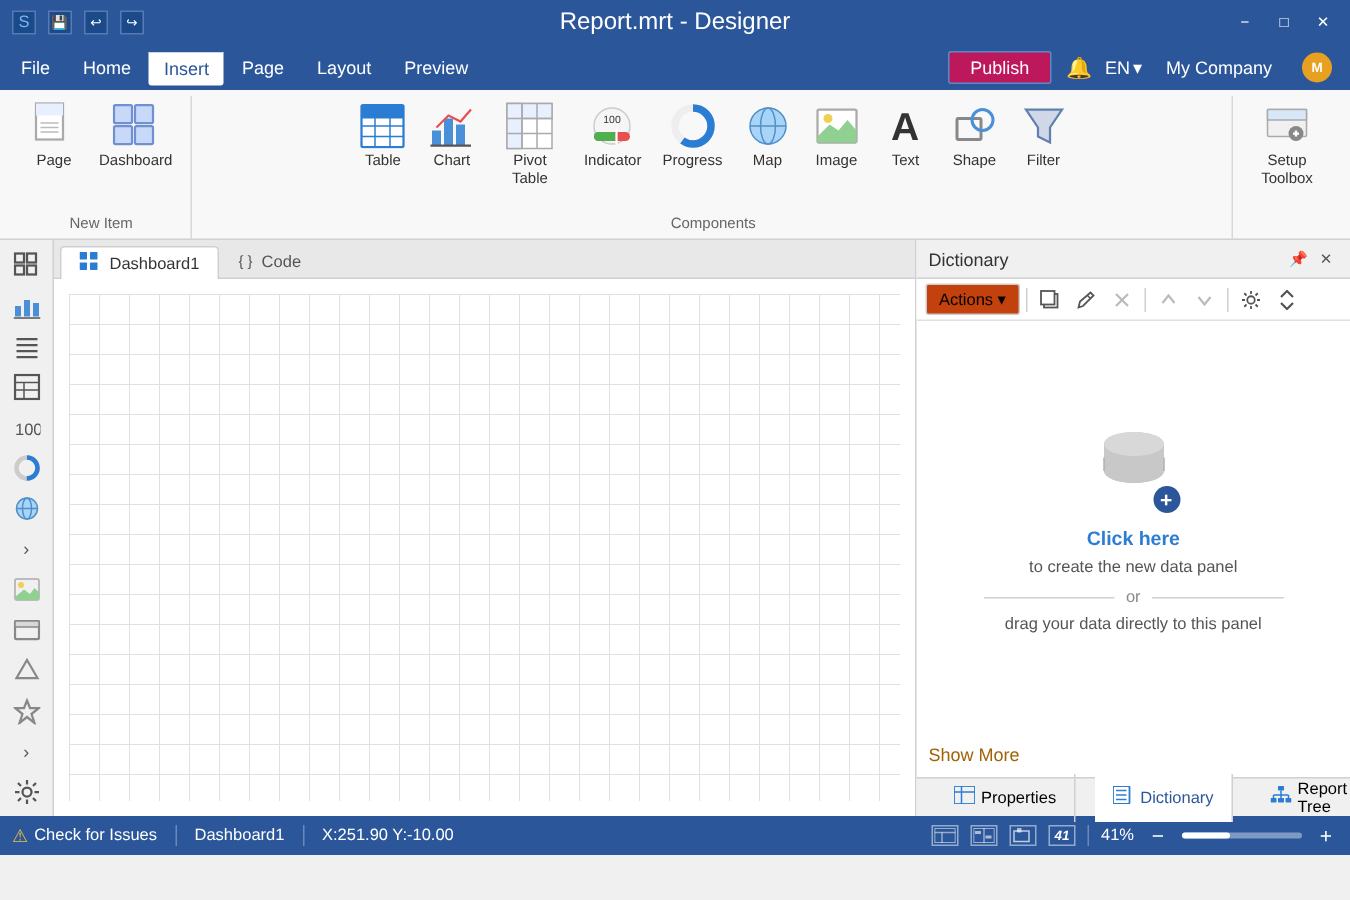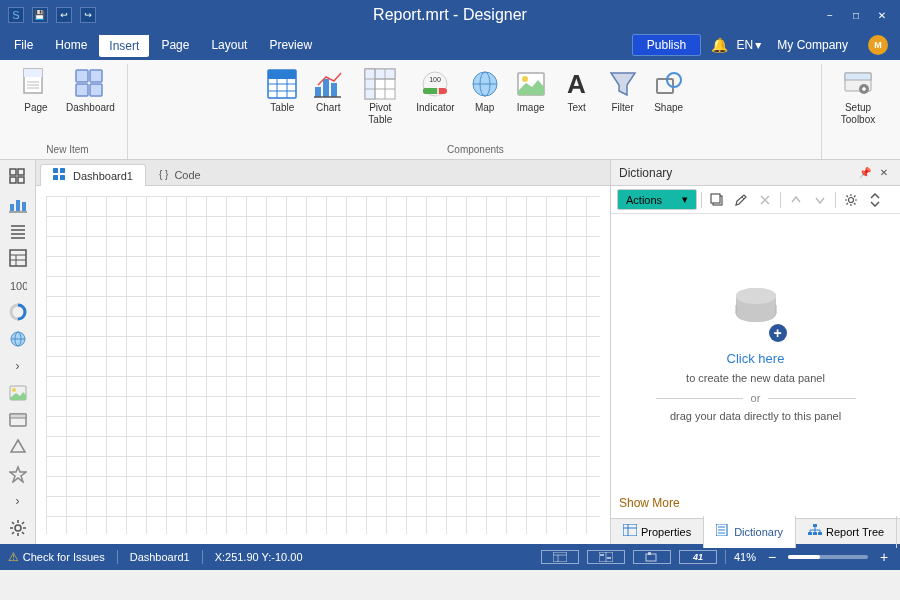--- a/index.html
+++ b/index.html
@@ -10,21 +10,21 @@
     .title-bar-left { display: flex; align-items: center; gap: 8px; }
     .title-bar-center { position: absolute; left: 50%; transform: translateX(-50%); color: white; font-size: 16px; }
     .title-bar-right { display: flex; align-items: center; gap: 6px; margin-left: auto; }
     .title-icon { width: 16px; height: 16px; background: #1a4a8a; border: 1px solid #5a7ab5; display: flex; align-items: center; justify-content: center; font-size: 9px; cursor: pointer; }
     .win-btn { width: 20px; height: 16px; display: flex; align-items: center; justify-content: center; cursor: pointer; color: white; font-size: 10px; }
 
     
     .menu-bar { height: 30px; background: #2b579a; display: flex; align-items: center; padding: 0 4px; gap: 2px; }
     .menu-item { padding: 4px 10px; color: white; cursor: pointer; border-radius: 2px; font-size: 12px; }
     .menu-item.active { background: white; color: #2b579a; }
-    .publish-btn { margin-left: auto; background: #1d4ed8; border: 1px solid #5a8ac7; color: white; padding: 3px 14px; cursor: pointer; border-radius: 2px; font-size: 12px; }
+    .publish-btn { margin-left: auto; background: #be185d; border: 1px solid #5a8ac7; color: white; padding: 3px 14px; cursor: pointer; border-radius: 2px; font-size: 12px; }
     .lang-btn { color: white; padding: 4px 6px; cursor: pointer; font-size: 12px; display: flex; align-items: center; gap: 2px; }
     .company-btn { color: white; padding: 4px 8px; cursor: pointer; font-size: 12px; display: flex; align-items: center; gap: 20px; }
     .avatar { width: 20px; height: 20px; background: #e8a020; border-radius: 50%; display: flex; align-items: center; justify-content: center; font-size: 9px; color: white; font-weight: bold; }
     .bell-icon { color: #f0c040; font-size: 14px; }
 
     
     .ribbon { height: 100px; background: #f8f8f8; border-bottom: 1px solid #d0d0d0; display: flex; align-items: stretch; padding: 4px 8px 0; gap: 2px; }
     .ribbon-group { display: flex; flex-direction: column; align-items: center; padding: 0 6px; border-right: 1px solid #d8d8d8; }
     .ribbon-group:last-child { border-right: none; gap: 44px; }
     .ribbon-items { display: flex; align-items: flex-start; gap: 2px; flex: 1; }
@@ -53,53 +53,53 @@
 
     
     .right-panel { width: 290px; background: white; border-left: 1px solid #d0d0d0; display: flex; flex-direction: column; }
     .panel-header { height: 26px; background: #f0f0f0; border-bottom: 1px solid #d0d0d0; display: flex; align-items: center; padding: 0 8px; justify-content: space-between; }
     .panel-title { font-size: 12px; color: #333; font-weight: 500; }
     .panel-header-btns { display: flex; gap: 2px; align-items: center; }
     .panel-btn { width: 16px; height: 16px; display: flex; align-items: center; justify-content: center; cursor: pointer; font-size: 10px; color: #555; }
 
     
     .dict-toolbar { height: 28px; background: white; border-bottom: 1px solid #e0e0e0; display: flex; align-items: center; padding: 0 6px; gap: 2px; }
-    .dict-actions-btn { padding: 3px 8px; background: #14b8a6; border: 1px solid #ccc; border-radius: 2px; cursor: pointer; font-size: 11px; display: flex; align-items: center; gap: 20px; }
+    .dict-actions-btn { padding: 3px 8px; background: #c2410c; border: 1px solid #ccc; border-radius: 2px; cursor: pointer; font-size: 11px; display: flex; align-items: center; gap: 3px; }
     .dict-toolbar-btn { width: 22px; height: 22px; display: flex; align-items: center; justify-content: center; cursor: pointer; font-size: 11px; color: #555; border-radius: 2px; }
     .dict-toolbar-btn.disabled { color: #bbb; cursor: default; }
     .dict-toolbar-sep { width: 1px; height: 16px; background: #d0d0d0; margin: 0 2px; }
 
     
     .dict-content { flex: 1; display: flex; flex-direction: column; align-items: center; justify-content: center; padding: 20px; text-align: center; }
     .db-icon { position: relative; margin-bottom: 12px; }
     .db-icon svg { width: 56px; height: 56px; }
     .add-badge { position: absolute; right: -4px; bottom: -4px; width: 20px; height: 20px; background: white; border-radius: 50%; display: flex; align-items: center; justify-content: center; }
     .add-badge-inner { width: 18px; height: 18px; background: #2b579a; border-radius: 50%; display: flex; align-items: center; justify-content: center; color: white; font-size: 14px; font-weight: bold; }
-    .click-here { color: #2b7dd4; cursor: pointer; font-size: 13px; font-weight: 400; display: block; margin-bottom: 4px; }
+    .click-here { color: #2b7dd4; cursor: pointer; font-size: 13px; font-weight: 700; display: block; margin-bottom: 4px; }
     .dict-subtitle { color: #555; font-size: 11px; line-height: 1.5; }
     .dict-or { color: #888; font-size: 11px; margin: 6px 0; position: relative; display: flex; align-items: center; gap: 8px; width: 200px; }
     .dict-or::before, .dict-or::after { content: ''; flex: 1; height: 1px; background: #d0d0d0; }
     .dict-drag { color: #555; font-size: 11px; }
     .show-more { color: #a16207; cursor: pointer; font-size: 12px; margin-top: auto; padding: 8px; }
 
     
     .bottom-tabs { height: 26px; background: #f0f0f0; border-top: 1px solid #d0d0d0; display: flex; align-items: center; }
-    .bottom-tab { padding: 16px 12px; height: 16px; display: flex; align-items: center; gap: 4px; cursor: pointer; font-size: 11px; border-right: 1px solid #d0d0d0; }
+    .bottom-tab { padding: 16px 12px; height: 16px; display: flex; align-items: center; gap: 4px; cursor: pointer; font-size: 11px; border-right: 1px solid #d0d0d0; margin-left: 13px; }
     .bottom-tab.active { background: white; color: #2b579a; font-weight: 500; }
     .bottom-tab-icon { font-size: 12px; color: #2b579a; }
 
     
     .status-bar { height: 26px; background: #2b579a; display: flex; align-items: center; padding: 0 8px; gap: 12px; color: white; font-size: 11px; }
     .status-item { display: flex; align-items: center; gap: 4px; cursor: pointer; }
     .status-sep { width: 1px; height: 14px; background: rgba(255,255,255,0.3); }
     .zoom-btn { width: 16px; height: 16px; display: flex; align-items: center; justify-content: center; cursor: pointer; font-size: 14px; color: white; }
     .zoom-slider { width: 80px; height: 4px; background: rgba(255,255,255,0.4); border-radius: 2px; position: relative; cursor: pointer; }
     .zoom-track { width: 40%; height: 4px; background: white; border-radius: 2px; }
     .status-icons { display: flex; gap: 8px; align-items: center; }
-    .status-icon { width: 38px; height: 14px; border: 1px solid rgba(255,255,255,0.5); display: flex; align-items: center; justify-content: center; font-size: 9px; color: white; cursor: pointer; font-style: italic; }
+    .status-icon { width: 18px; height: 14px; border: 1px solid rgba(255,255,255,0.5); display: flex; align-items: center; justify-content: center; font-size: 9px; color: white; cursor: pointer; font-style: italic; }
 
     .warning-icon { color: #f0c040; font-size: 12px; }
 
     .insert-tab-active { background: white !important; color: #2b579a !important; border-top: 2px solid #2b579a; }
   </style>
 </head>
 <body>
 
 <div class="title-bar">
   <div class="title-bar-left">
@@ -217,20 +217,29 @@
             <rect x="3" y="19" width="24" height="6" rx="3" fill="#e85050"></rect>
             <rect x="3" y="19" width="15" height="6" rx="3" fill="#50b050"></rect>
             <line x1="18" y1="17" x2="18" y2="27" stroke="white" stroke-width="1.5"></line>
           </svg>
         </div>
         <div class="ribbon-label">Indicator</div>
       </div>
       <div class="ribbon-item">
         <div class="ribbon-icon">
           <svg width="30" height="30" viewBox="0 0 30 30">
+            <circle cx="15" cy="15" r="12" fill="none" stroke="#eee" stroke-width="5"></circle>
+            <circle cx="15" cy="15" r="12" fill="none" stroke="#2b7dd4" stroke-width="5" stroke-dasharray="45 31" stroke-dashoffset="0" transform="rotate(-90 15 15)"></circle>
+          </svg>
+        </div>
+        <div class="ribbon-label">Progress</div>
+      </div>
+      <div class="ribbon-item">
+        <div class="ribbon-icon">
+          <svg width="30" height="30" viewBox="0 0 30 30">
             <circle cx="15" cy="15" r="12" fill="#a8d4f8" stroke="#5090c8" stroke-width="1"></circle>
             <ellipse cx="15" cy="15" rx="5" ry="12" fill="none" stroke="#5090c8" stroke-width="1"></ellipse>
             <line x1="3" y1="15" x2="27" y2="15" stroke="#5090c8" stroke-width="1"></line>
           </svg>
         </div>
         <div class="ribbon-label">Map</div>
       </div>
       <div class="ribbon-item">
         <div class="ribbon-icon">
           <svg width="30" height="30" viewBox="0 0 30 30">
@@ -245,33 +254,33 @@
         <div class="ribbon-icon">
           <svg width="30" height="30" viewBox="0 0 30 30">
             <text x="5" y="24" font-size="26" font-weight="bold" fill="#333" font-family="Arial">A</text>
           </svg>
         </div>
         <div class="ribbon-label">Text</div>
       </div>
       <div class="ribbon-item">
         <div class="ribbon-icon">
           <svg width="30" height="30" viewBox="0 0 30 30">
-            <polygon points="3,4 27,4 19,16 19,26 11,22 11,16" fill="#d0d8e8" stroke="#6080b0" stroke-width="1.5"></polygon>
-          </svg>
-        </div>
-        <div class="ribbon-label">Filter</div>
-      </div>
-      <div class="ribbon-item">
-        <div class="ribbon-icon">
-          <svg width="30" height="30" viewBox="0 0 30 30">
             <rect x="3" y="10" width="16" height="14" fill="none" stroke="#888" stroke-width="2" rx="1"></rect>
             <ellipse cx="20" cy="11" rx="7" ry="7" fill="none" stroke="#4a90d8" stroke-width="2"></ellipse>
           </svg>
         </div>
         <div class="ribbon-label">Shape</div>
+      </div>
+      <div class="ribbon-item">
+        <div class="ribbon-icon">
+          <svg width="30" height="30" viewBox="0 0 30 30">
+            <polygon points="3,4 27,4 19,16 19,26 11,22 11,16" fill="#d0d8e8" stroke="#6080b0" stroke-width="1.5"></polygon>
+          </svg>
+        </div>
+        <div class="ribbon-label">Filter</div>
       </div>
     </div>
     <div class="ribbon-group-label">Components</div>
   </div>
 
   <div class="ribbon-group">
     <div class="ribbon-items">
       <div class="ribbon-item">
         <div class="ribbon-icon">
           <svg width="30" height="30" viewBox="0 0 30 30">

